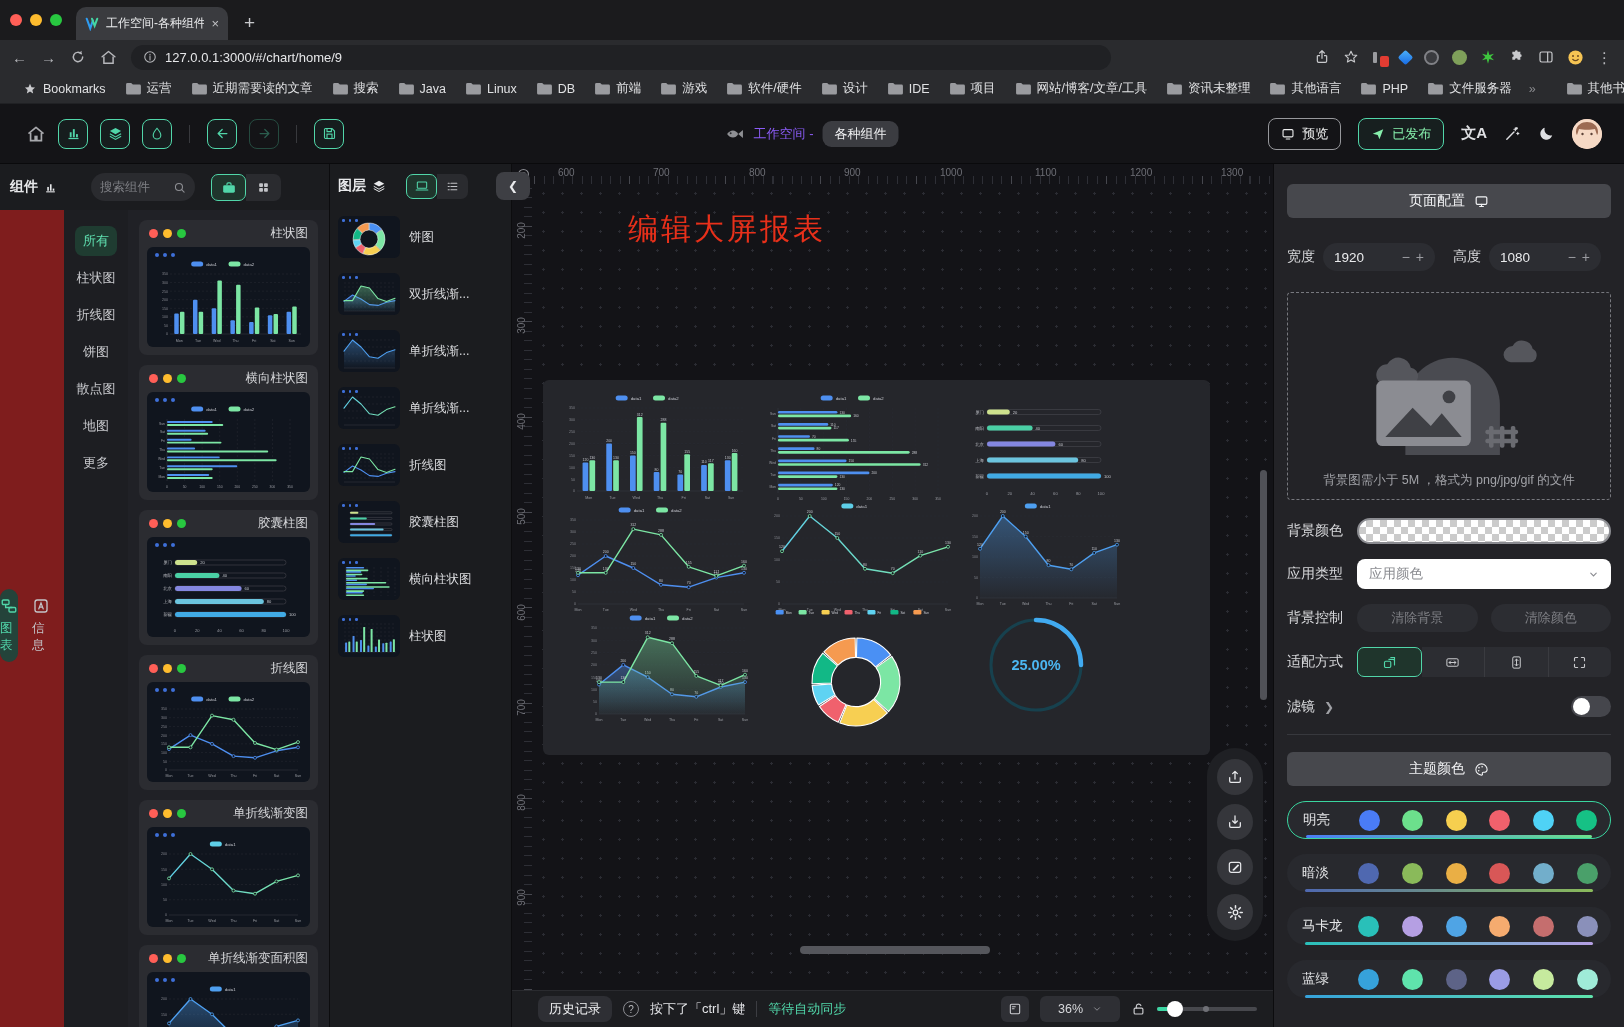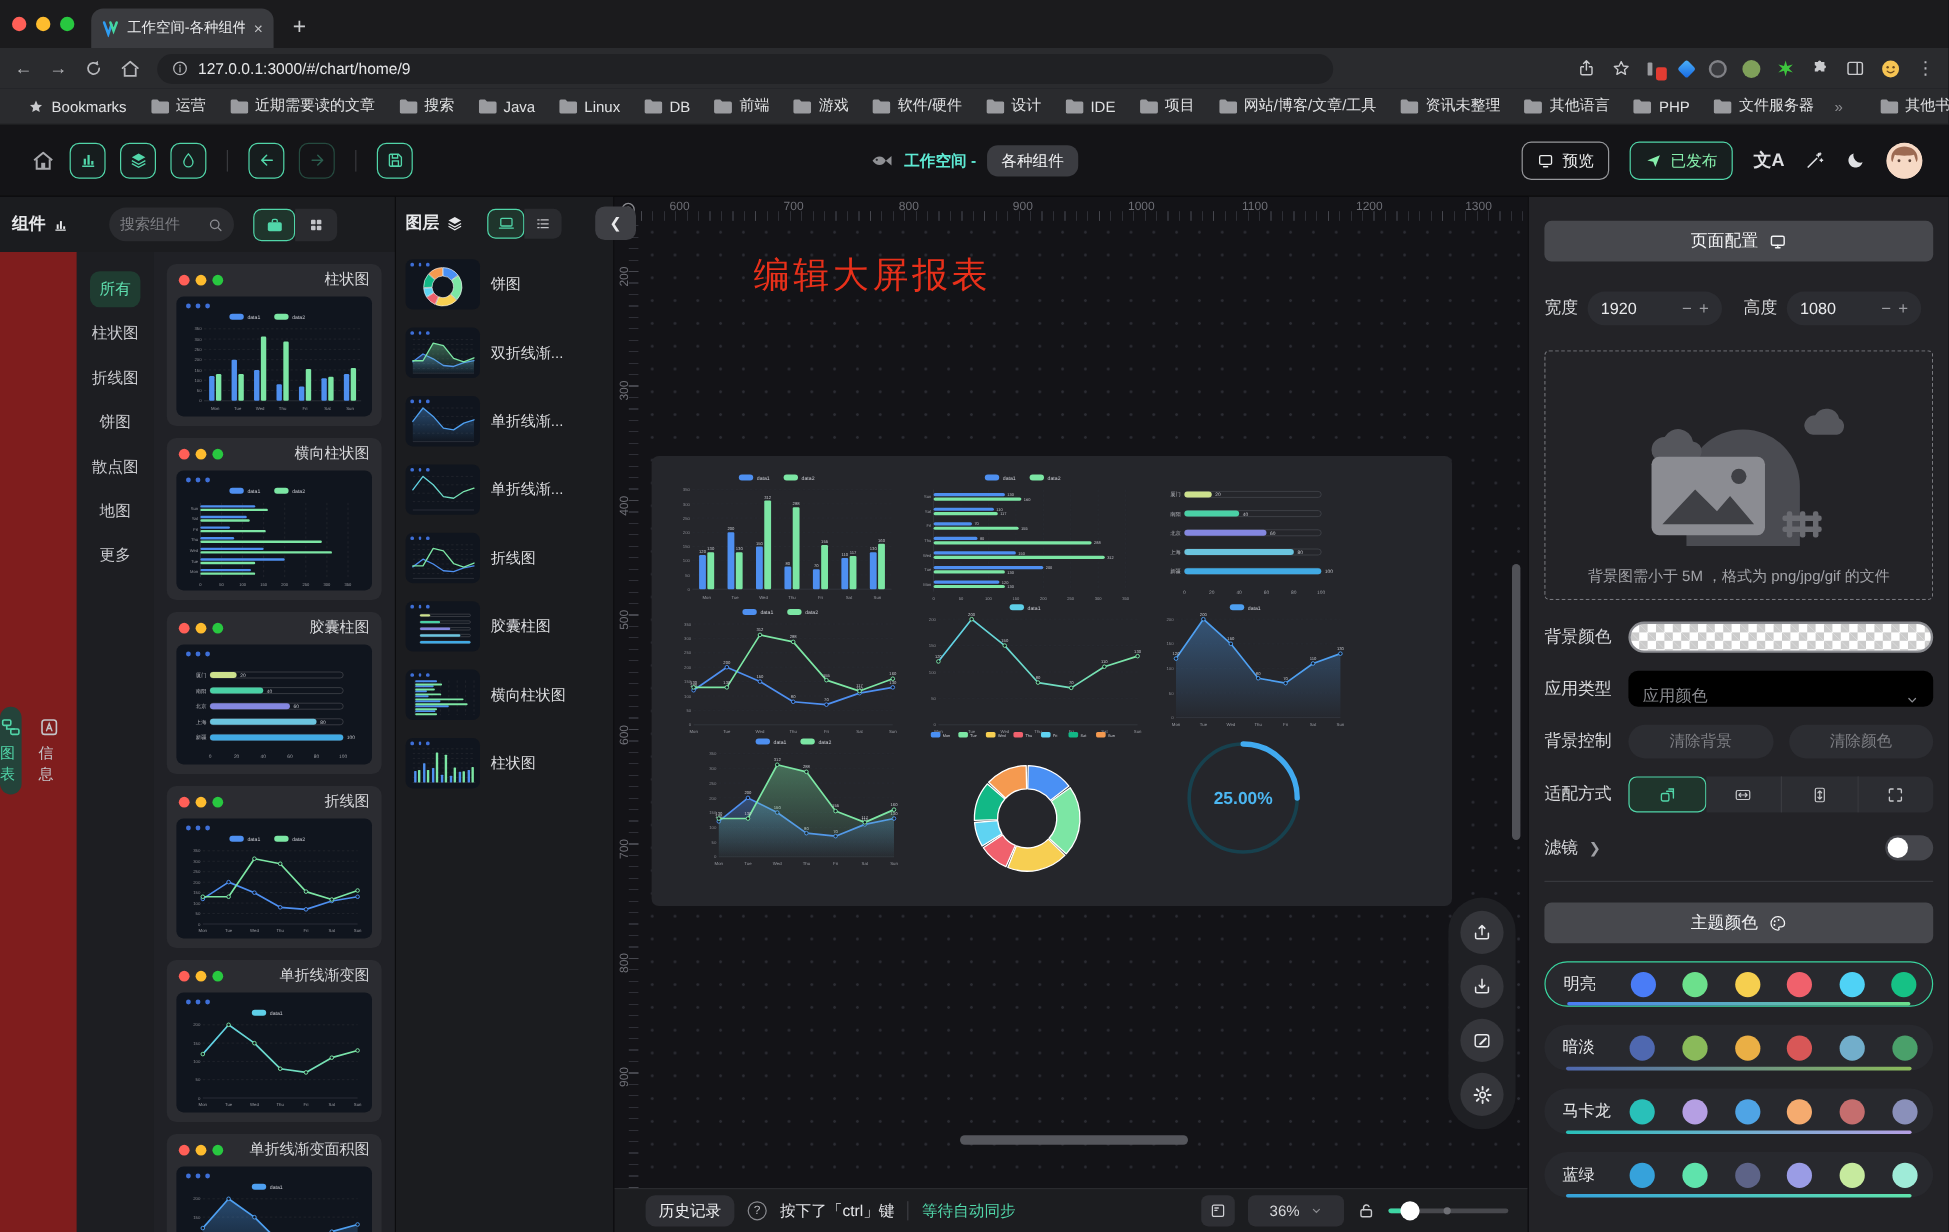--- a/index.html
+++ b/index.html
@@ -33,21 +33,21 @@
 .bm-sep{color:#8a8b8f;padding:0 6px;}
 .bm-div{width:1px;height:16px;background:#4a4b4f;margin:0 6px;}
 
 
 .appheader{position:absolute;left:0;top:104px;width:100%;height:60px;background:#141417;display:flex;align-items:center;border-bottom:1px solid #0a0a0c;}
 .ah-left{display:flex;align-items:center;gap:12px;padding-left:26px;}
 .tbtn{width:30px;height:30px;border:1px solid #51d6a9;border-radius:8px;background:rgba(81,214,169,.05);display:flex;align-items:center;justify-content:center;color:#51d6a9;}
 .tbtn.dim{border-color:rgba(81,214,169,.28);color:rgba(81,214,169,.38);background:transparent;}
 .vd{width:1px;height:18px;background:#38393d;margin:0 5px;}
 .ah-center{position:absolute;left:50%;transform:translateX(-50%);display:flex;align-items:center;gap:9px;}
-.ws-label{color:#5eead4;font-size:13px;font-weight:bold;}
+.ws-label{color:#8b5cf6;font-size:13px;}
 .ws-pill{background:#3b3c41;border-radius:9px;padding:4px 12px;color:#f0f1f3;font-size:13px;}
 .ah-right{display:flex;align-items:center;gap:17px;margin-left:auto;padding-right:22px;justify-content:flex-end;}
 .btn-preview{display:flex;align-items:center;gap:7px;border:1px solid #97989c;border-radius:8px;padding:6px 12px;color:#eceded;font-size:13px;}
 .btn-pub{display:flex;align-items:center;gap:7px;border:1px solid #51d6a9;border-radius:8px;padding:6px 12px;color:#86efac;font-size:13px;background:rgba(81,214,169,.06);}
 .ghicon{color:#dfe0e3;}
 .avatar{width:30px;height:30px;border-radius:50%;overflow:hidden;background:#f6d8c6;}
 
 
 .main{position:absolute;left:0;top:164px;width:1624px;height:863px;}
 
@@ -138,21 +138,21 @@
 .numin .pm{color:#9b9ca1;font-size:14px;margin-left:auto;}
 .numin .pm+.pm{margin-left:0;}
 .upload{margin-top:21px;height:208px;border:1px dashed #77787e;border-radius:4px;position:relative;display:flex;align-items:center;justify-content:center;}
 .upload-hint{position:absolute;bottom:10px;width:100%;text-align:center;font-size:12.5px;color:#a2a3a8;}
 .form-row{margin-top:15px;display:flex;align-items:center;}
 .form-row .rp-label{width:70px;flex:none;}
 .swatch{flex:1;height:26px;border-radius:13px;border:2px solid #8b8c91;background:
  linear-gradient(45deg,#cbcbcb 25%,transparent 25%,transparent 75%,#cbcbcb 75%),
  linear-gradient(45deg,#cbcbcb 25%,#fff 25%,#fff 75%,#cbcbcb 75%);
  background-color:#fff;background-size:14px 14px;background-position:0 0,7px 7px;}
-.dropdown{flex:1;height:30px;background:#000000;border-radius:8px;display:flex;align-items:flex-end;padding:0 12px;color:#8a8b90;font-size:13.5px;}
+.dropdown{flex:1;height:30px;background:#ffffff;border-radius:8px;display:flex;align-items:center;padding:0 12px;color:#8a8b90;font-size:13.5px;}
 .dropdown .chev{margin-left:auto;color:#8a8b90;}
 .gbtn{flex:1;height:28px;background:#2c2d32;border-radius:14px;display:flex;align-items:center;justify-content:center;color:#7e7f84;font-size:13px;}
 .gbtn+.gbtn{margin-left:13px;}
 .fitgrp{flex:1;display:flex;}
 .fit{flex:1;height:30px;background:#2c2d32;display:flex;align-items:center;justify-content:center;color:#c9cacd;border-right:1px solid #3a3b40;}
 .fit:first-child{border-radius:7px 0 0 7px;}
 .fit:last-child{border-radius:0 7px 7px 0;border-right:none;}
 .fit.sel{background:#1f352c;border:1px solid #51d6a9;border-radius:7px;color:#51d6a9;}
 .filter-row{margin-top:19px;display:flex;align-items:center;}
 .filter-row .chevr{color:#9fa0a5;margin-left:9px;font-size:12px;}

